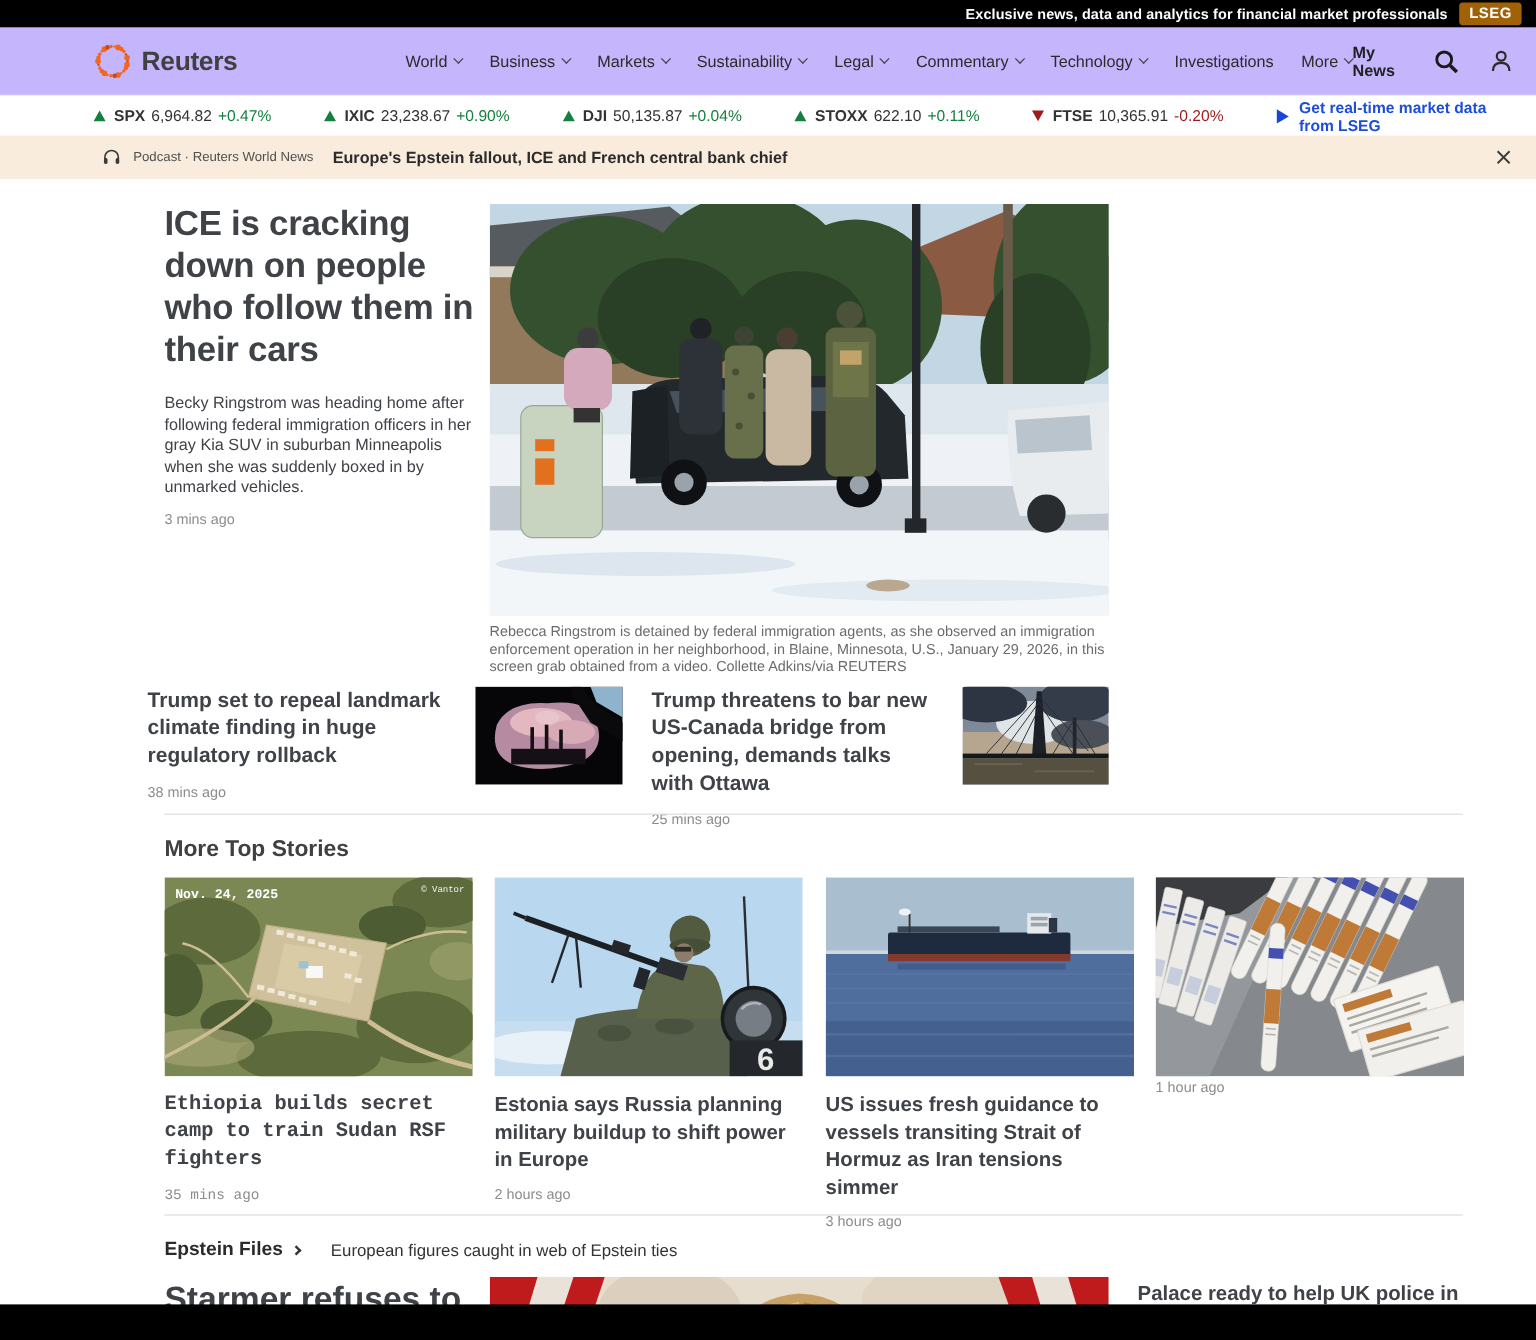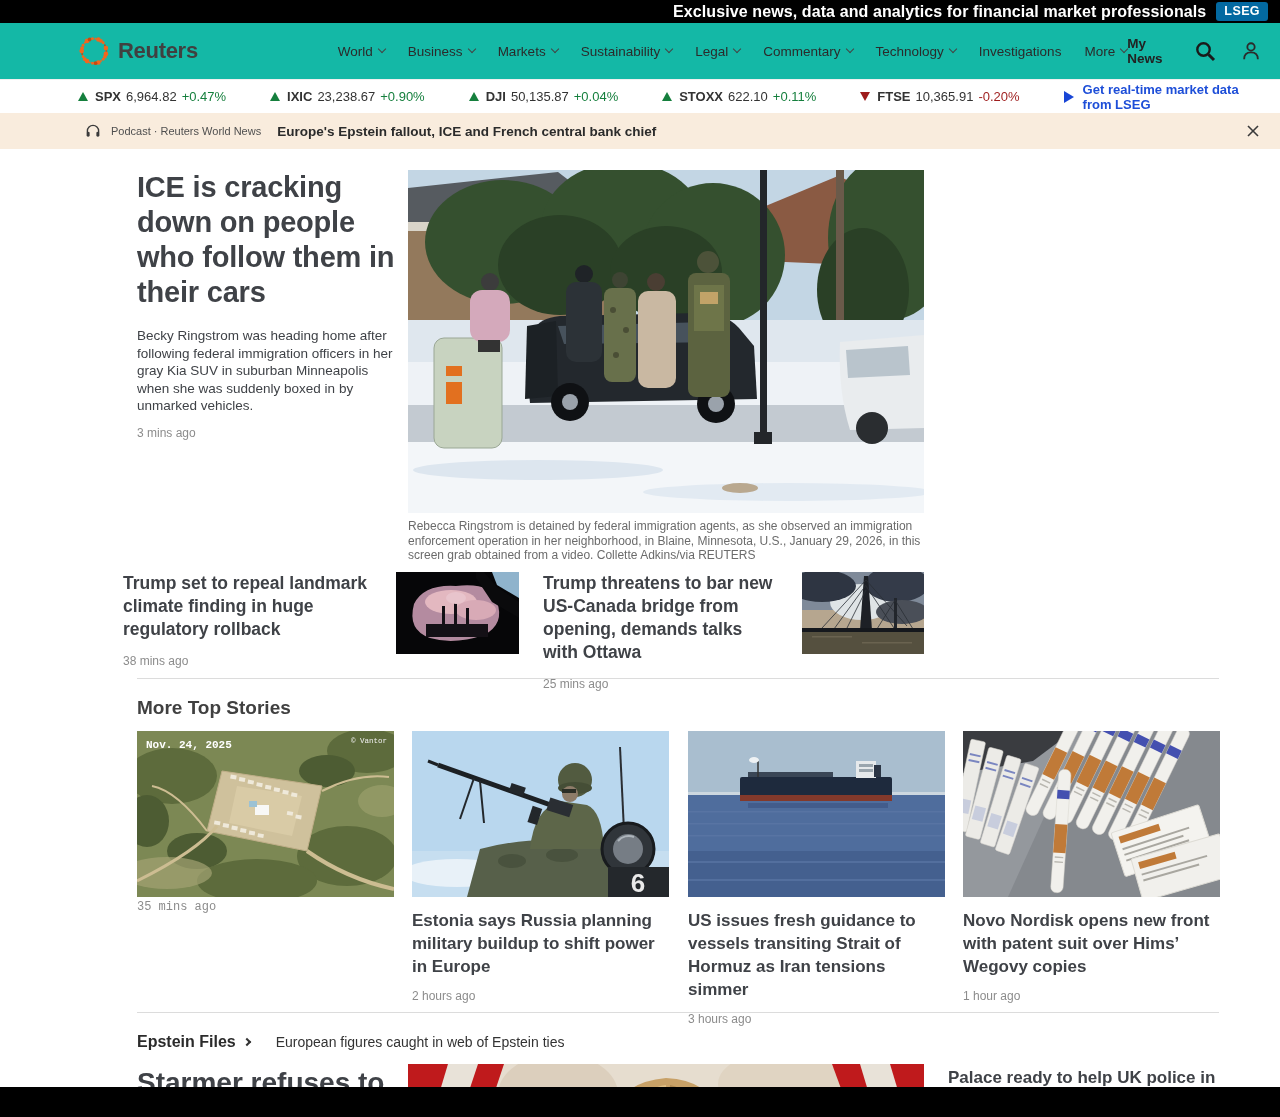--- a/index.html
+++ b/index.html
@@ -7,26 +7,26 @@
   body {
     width:1280px; height:1117px; overflow:hidden;
     background:#fff; font-family:"Liberation Sans", sans-serif;
     color:#3f4247;
   }
   #page { position:relative; width:1280px; height:1117px; }
 
   
   .topbar { height:23px; background:#000; display:flex; align-items:center;
     justify-content:flex-end; gap:10px; padding-right:12px; }
-  .topbar-text { color:#fff; font-size:16px; font-weight:bold; letter-spacing:.1px; }
-  .lseg-badge { background:#0369a1; color:#fff; font-size:12.5px; font-weight:bold;
+  .topbar-text { color:#fff; font-size:12px; font-weight:bold; letter-spacing:.1px; }
+  .lseg-badge { background:#a16207; color:#fff; font-size:12.5px; font-weight:bold;
     padding:2px 8px 3px; border-radius:3px; letter-spacing:.4px; cursor:pointer; }
 
   
-  header { height:57px; display:flex; align-items:center; background:#14b8a6;
+  header { height:57px; display:flex; align-items:center; background:#c4b5fd;
     padding:0 18px 0 78px; border-bottom:1px solid #f0f0f0; }
   .logo { display:flex; align-items:center; gap:8px; cursor:pointer; }
   .logo-text { font-size:22px; font-weight:bold; color:#404040; letter-spacing:-.3px; }
   nav { display:flex; align-items:center; gap:23px; margin-left:140px; }
   .nav-item { display:flex; align-items:center; gap:6px; font-size:13.5px;
     color:#2b2b2b; cursor:pointer; white-space:nowrap; }
   .chev { width:6px; height:6px; border-right:1.5px solid #444; border-bottom:1.5px solid #444;
     transform:rotate(45deg); margin-top:-4px; }
   .header-right { margin-left:auto; display:flex; align-items:center; gap:24px; }
   .mynews { font-size:13.5px; font-weight:bold; color:#222; cursor:pointer; }
@@ -419,20 +419,21 @@
         <g stroke="#cdbd92" fill="none">
           <path d="M0,150 Q60,120 80,95" stroke-width="3"></path>
           <path d="M70,100 Q40,60 15,55" stroke-width="2"></path>
           <path d="M170,120 Q210,148 257,158" stroke-width="4"></path>
           <path d="M185,60 Q220,42 252,46" stroke-width="2"></path>
         </g>
         <text x="9" y="17" font-size="11" font-weight="bold" fill="#ffffff">Nov. 24, 2025</text>
         <text x="214" y="12" font-size="7.5" fill="#f0f0f0">© Vantor</text>
       </svg>
     </div>
+    <h3>Ethiopia builds secret camp to train Sudan RSF fighters</h3>
     <span class="timestamp">35 mins ago</span>
   </div>
 
   <div class="abs card c2">
     <div class="card-img">
       <svg width="257" height="166" viewBox="0 0 257 166">
         <rect width="257" height="166" fill="#b9d7ee"></rect>
         <rect x="0" y="120" width="257" height="46" fill="#cfe3f2" opacity="0.6"></rect>
         <ellipse cx="45" cy="142" rx="55" ry="14" fill="#e8f1f8"></ellipse>
         <path d="M55,166 L68,118 Q120,104 182,112 L202,128 L212,166 Z" fill="#57604a"></path>
@@ -535,21 +536,20 @@
           <rect x="6" y="30" width="66" height="2" fill="#a9a7a0"></rect>
         </g>
         <g transform="translate(168,128) rotate(-16)">
           <rect width="92" height="44" rx="2" fill="#f1f0ec" stroke="#dddbd4"></rect>
           <rect x="6" y="5" width="38" height="7" fill="#c07a38"></rect>
           <rect x="6" y="17" width="68" height="2" fill="#a9a7a0"></rect>
           <rect x="6" y="23" width="58" height="2" fill="#a9a7a0"></rect>
         </g>
       </svg>
     </div>
-    <h3>Novo Nordisk opens new front with patent suit over Hims’ Wegovy copies</h3>
     <span class="timestamp">1 hour ago</span>
   </div>
 
   <div class="abs divider d2"></div>
 
   <div class="abs starmer">Starmer refuses to</div>
 
   <div class="abs ep-row">
     <span class="ep-heading">Epstein Files</span>
     <span class="chev-right"></span>

